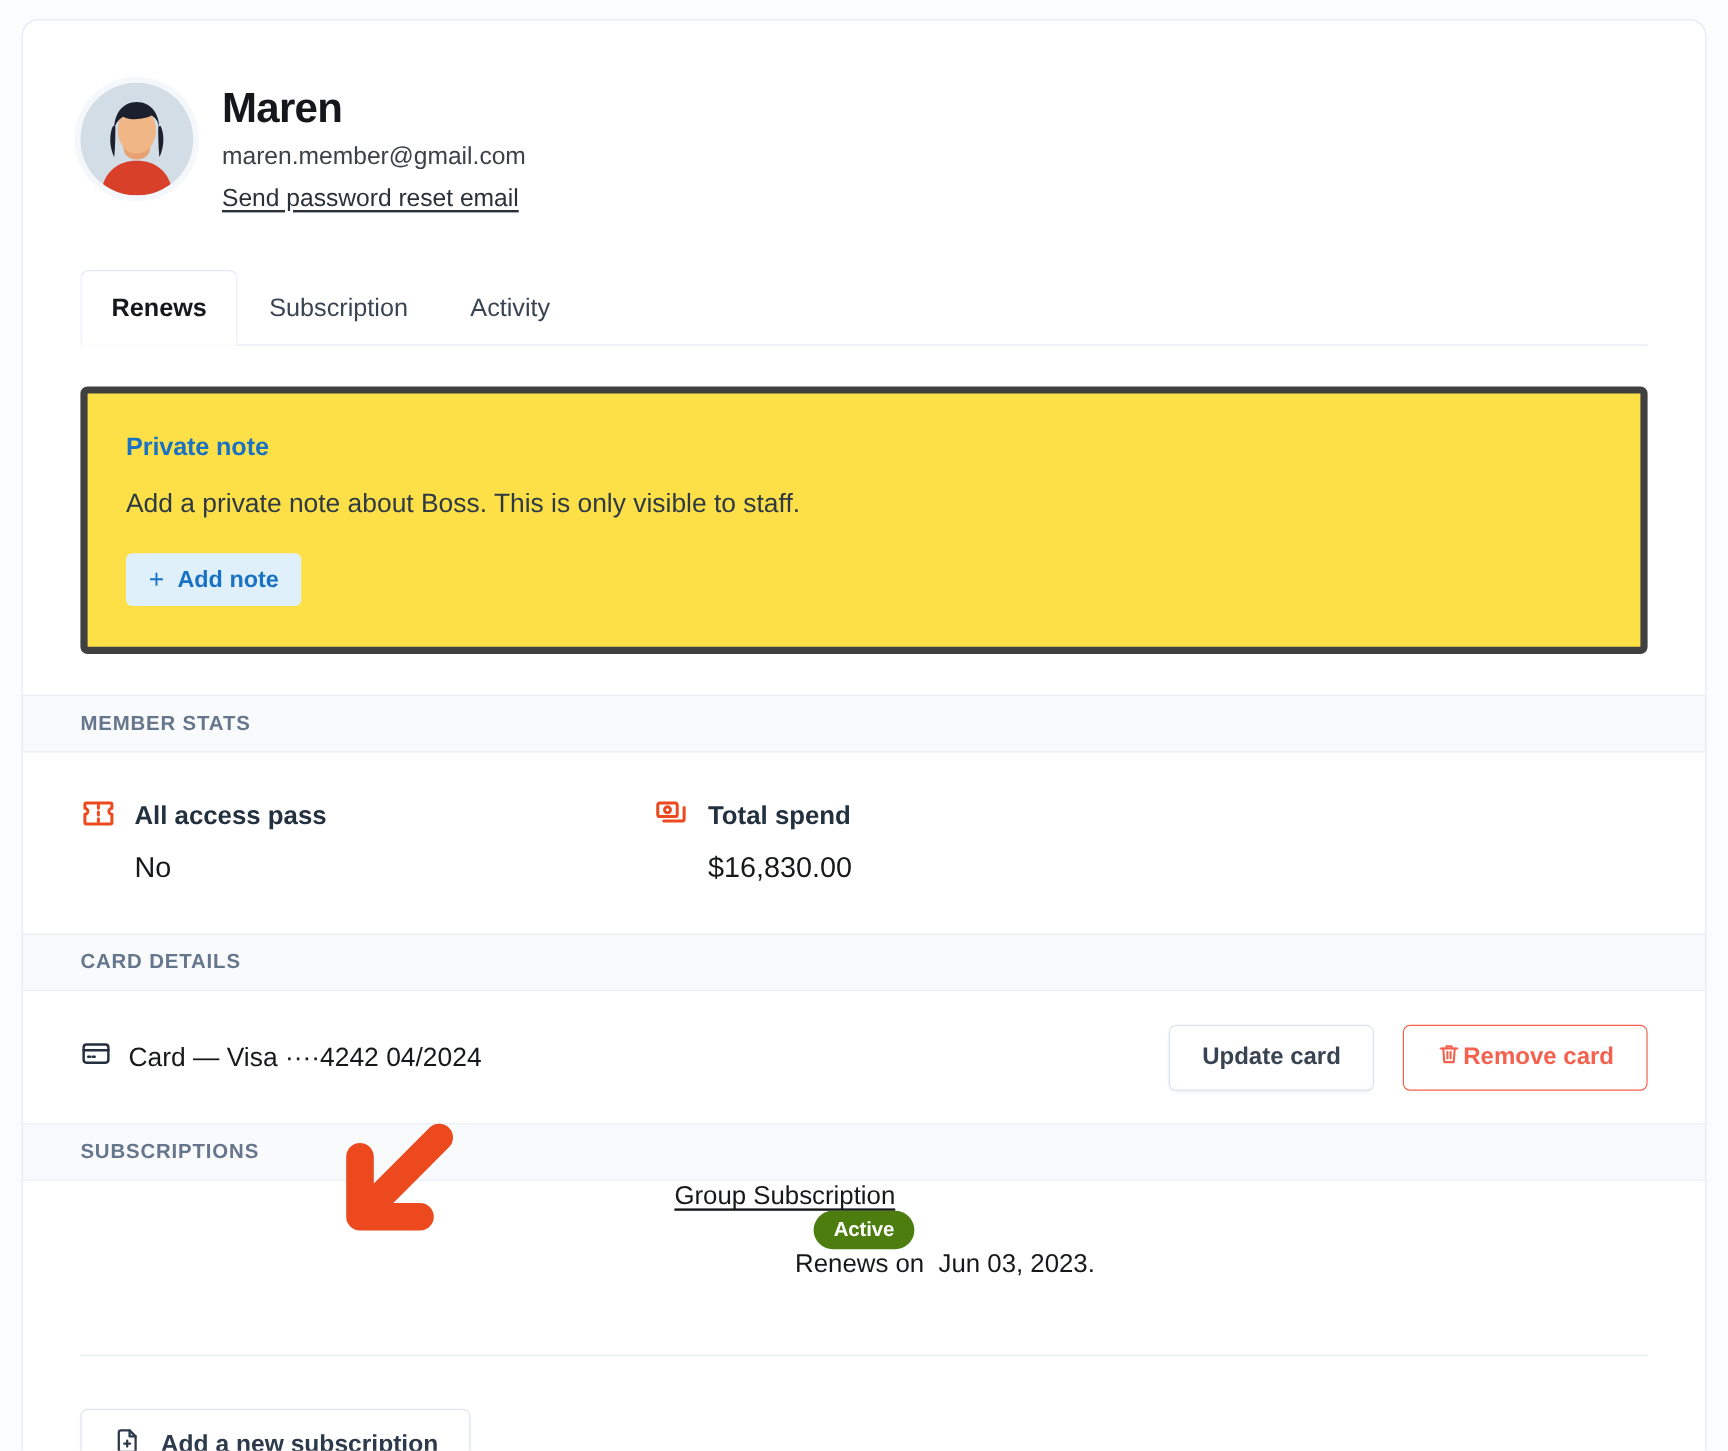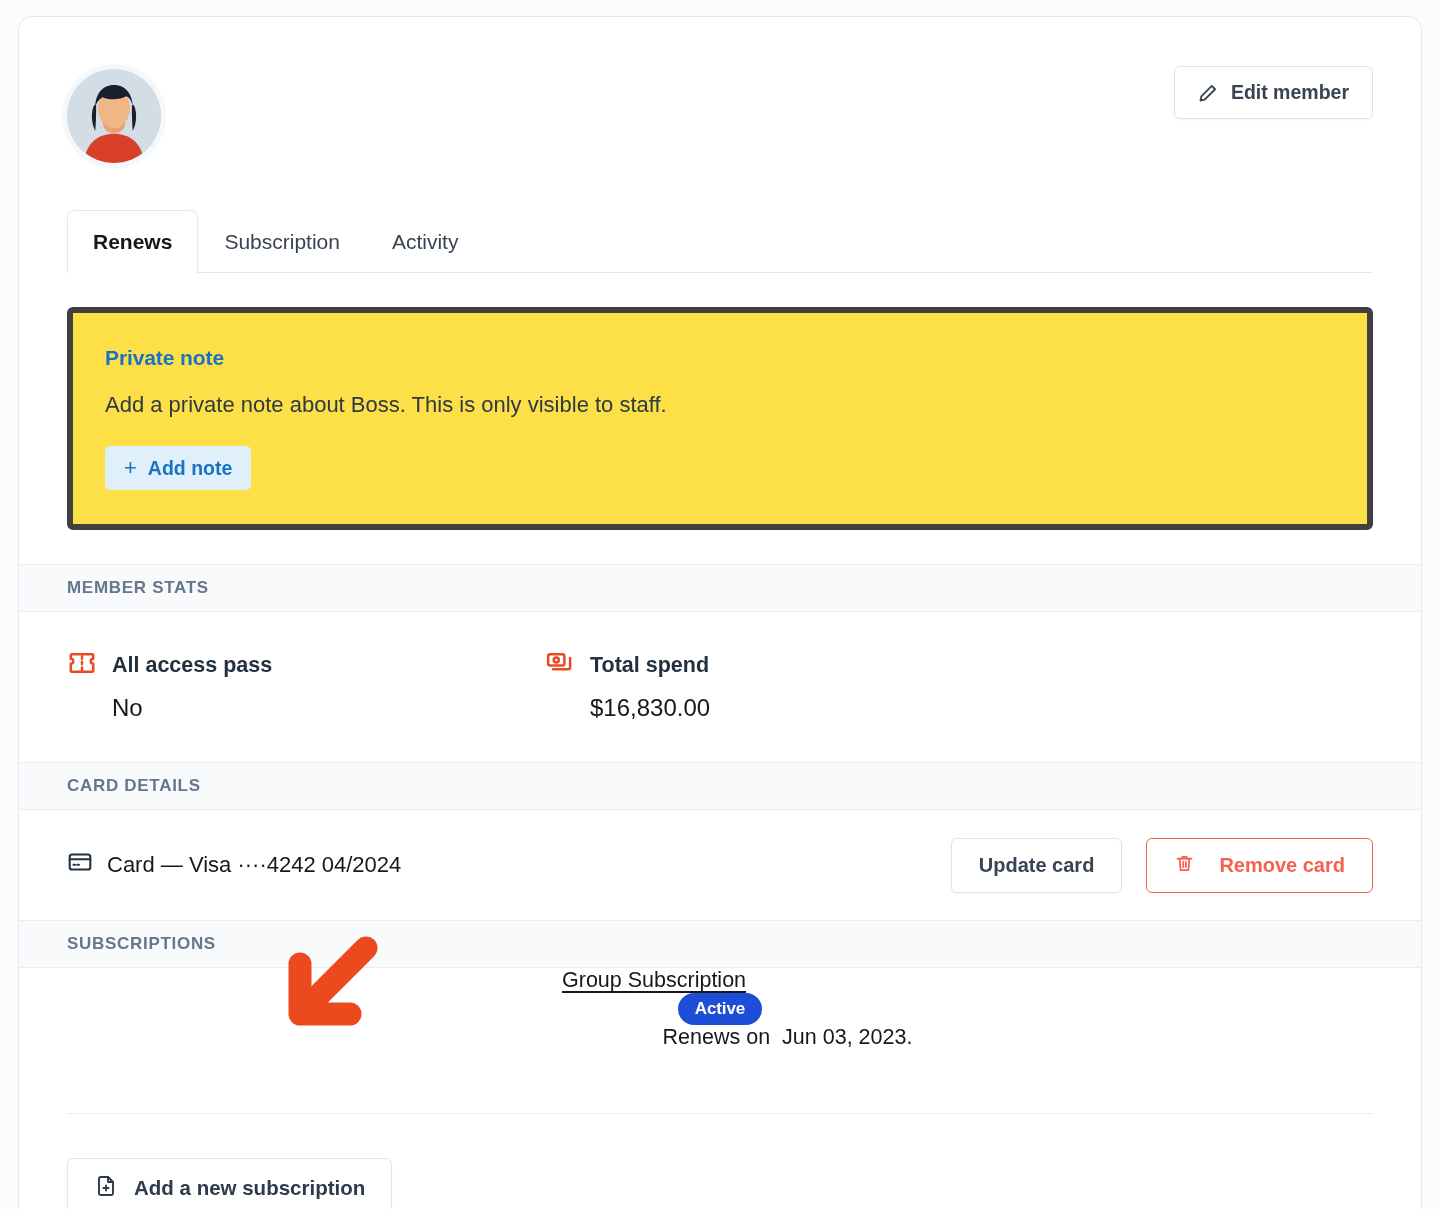--- a/index.html
+++ b/index.html
@@ -240,21 +240,21 @@
     font-weight: 700;
     color: #394452;
     cursor: pointer;
     box-shadow: 0 1px 2px rgba(20,30,50,.045);
   }
   .btn-danger {
     height: 55px;
     padding: 0 27px;
     display: flex;
     align-items: center;
-    gap: 24px;
+    gap: 1px;
     background: #fff;
     border: 1px solid #f4614e;
     border-radius: 6px;
     font-size: 20px;
     font-weight: 700;
     color: #f4614e;
     cursor: pointer;
   }
 
   
@@ -273,21 +273,21 @@
     text-underline-offset: 4px;
     cursor: pointer;
   }
   .badge {
     display: inline-flex;
     align-items: center;
     justify-content: center;
     height: 32px;
     padding: 0 17px;
     border-radius: 16px;
-    background: #1d4ed8;
+    background: #4d7c0f;
     color: #fff;
     font-size: 17px;
     font-weight: 700;
     letter-spacing: -0.1px;
   }
   .sub-renew {
     margin-left: 135px;
     font-size: 21.5px;
     color: #16181a;
     white-space: pre;
@@ -342,29 +342,26 @@
             <path d="M18 100c2-22 16-31 32-31s30 9 32 31z" fill="#d8402a"></path>
             <path d="M50 68c-8 0-12-5-12-12h24c0 7-4 12-12 12z" fill="#e8a171"></path>
             <ellipse cx="50" cy="42" rx="17" ry="21" fill="#f0b685"></ellipse>
             <path d="M30 44c-1-16 7-27 20-27s21 11 20 27c0-9-3-13-7-15-5 3-18 5-25 1-5 3-8 7-8 14z" fill="#1b1f2e"></path>
             <path d="M29 38c-4 8-3 20 1 28 1-11 1-20 1-27z" fill="#1b1f2e"></path>
             <path d="M71 38c4 8 3 20-1 28-1-11-1-20-1-27z" fill="#1b1f2e"></path>
           </g>
         </svg>
       </div>
 
-
-      <button class="edit-member-btn">
-        <span>
-          <svg width="20" height="20" viewBox="0 0 24 24" fill="none" stroke="#394452" stroke-width="2.2" stroke-linecap="round" stroke-linejoin="round">
-            <path d="M16.5 3.5l4 4L8 20l-5 1 1-5z"></path>
-          </svg>
-        </span>
-        <span>Edit member</span>
-      </button>
+      <div class="identity">
+        <div class="member-name">Maren</div>
+        <div class="member-email">maren.member@gmail.com</div>
+        <a class="reset-link">Send password reset email</a>
+      </div>
+
     </div>
 
     <div class="tabs">
       <div class="tab active">Renews</div>
       <div class="tab">Subscription</div>
       <div class="tab">Activity</div>
     </div>
 
     <div class="note-box">
       <div class="note-title">Private note</div>

